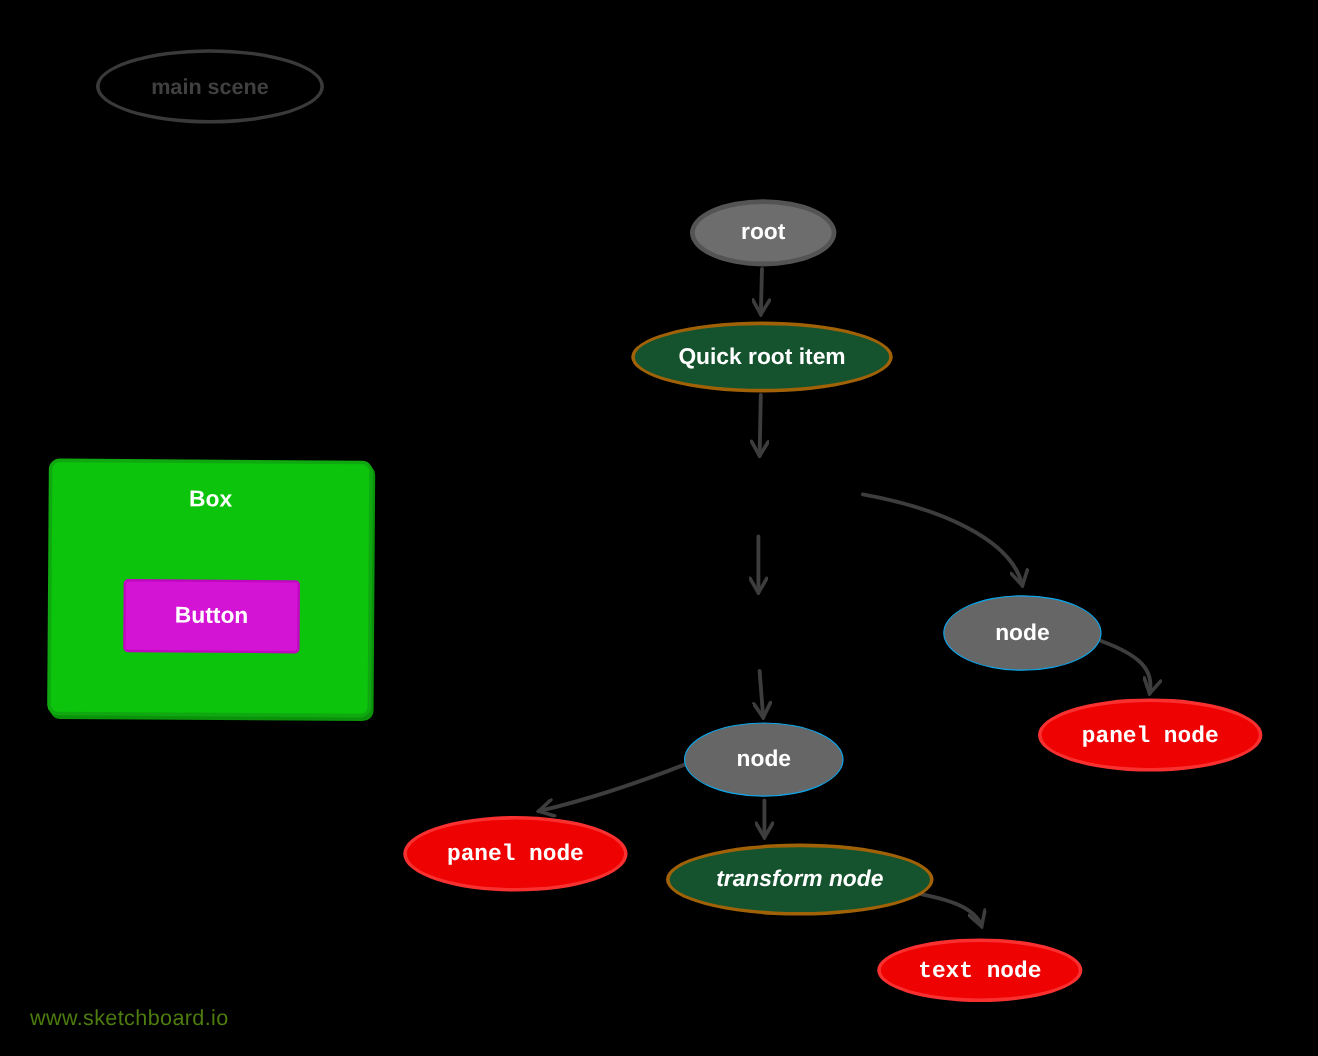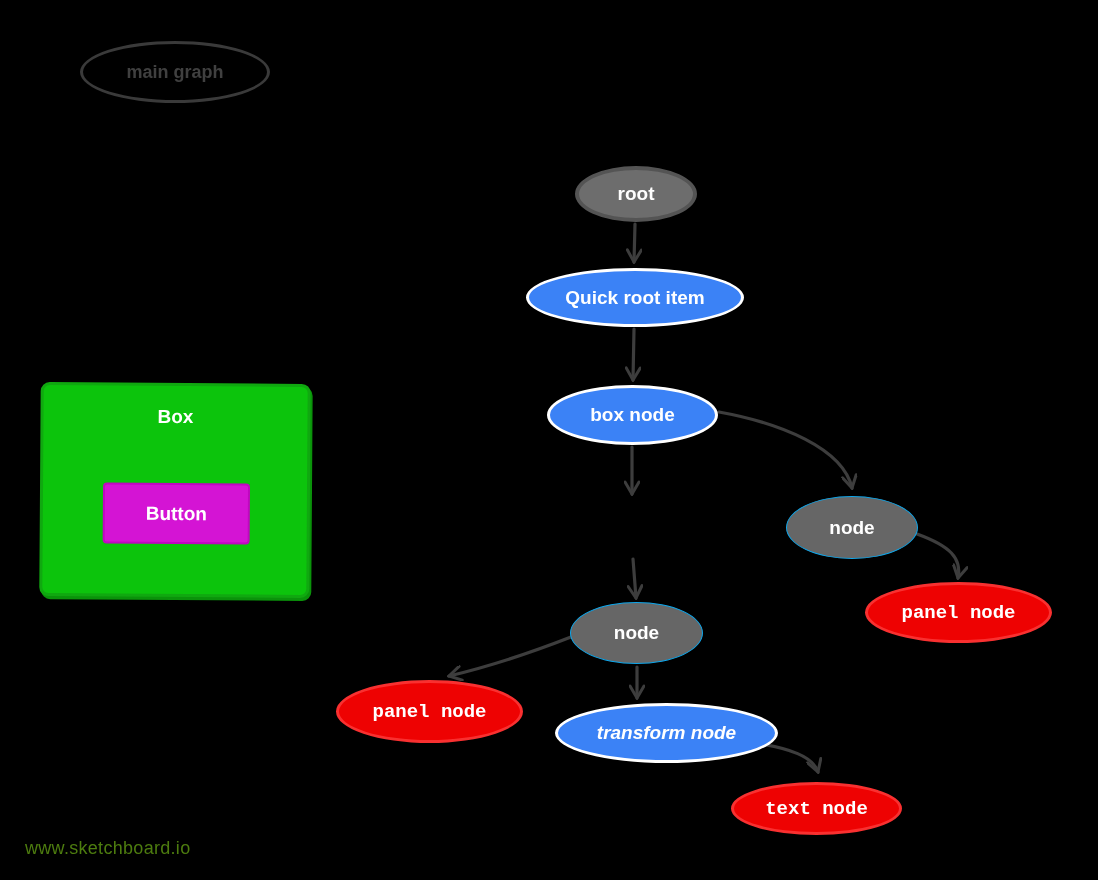--- a/index.html
+++ b/index.html
@@ -29,21 +29,21 @@
     align-items: center;
     justify-content: center;
     border-radius: 50%;
     color: #fff;
     font-weight: bold;
     font-size: 19px;
     text-align: right;
     box-sizing: border-box;
     white-space: nowrap;
   }
-  .n-blue  { background: #3b82f6; border: 3px solid #ffffff; }
+  .n-blue  { background: #14532d; border: 3px solid #a16207; }
   .n-red   { background: #ee0202; border: 3px solid #f93030; font-family: Liberation Mono, monospace; }
   .n-gray  { background: #666666; border: 1px solid #0ea5e9; }
   .n-root  { background: #6d6d6d; border: 4px solid #545454; }
   .lane-ellipse {
     position: absolute;
     display: flex;
     align-items: center;
     justify-content: center;
     border-radius: 50%;
     border: 3px solid #3a3a3a;
@@ -127,38 +127,35 @@
     <path class="edge" d="M 632 447 L 632 494" marker-end="url(#arrowhead)"></path>
     <path class="edge" d="M 719 412 C 780 423, 843 448, 852 488" marker-end="url(#arrowhead)"></path>
     <path class="edge" d="M 917 534 C 950 546, 962 558, 958 578" marker-end="url(#arrowhead)"></path>
     <path class="edge" d="M 633 559 L 636 598" marker-end="url(#arrowhead)"></path>
     <path class="edge" d="M 571 637 C 530 653, 483 668, 449 676" marker-end="url(#arrowhead)"></path>
     <path class="edge" d="M 637 667 L 637 698" marker-end="url(#arrowhead)"></path>
     <path class="edge" d="M 748 742 C 792 748, 813 757, 818 772" marker-end="url(#arrowhead)"></path>
   </svg>
 
   <div id="lane-main" class="lane-ellipse">
-    <span>main graph</span>
+    <span>main scene</span>
   </div>
 
   <div id="green-box">
     <div class="box-title">Box</div>
     <div id="magenta-button">
       <span>Button</span>
     </div>
   </div>
 
   <div id="node-root" class="node n-root">
     <span>root</span>
   </div>
   <div id="node-quick" class="node n-blue">
     <span>Quick root item</span>
-  </div>
-  <div id="node-box" class="node n-blue">
-    <span>box node</span>
   </div>
   <div id="node-right" class="node n-gray">
     <span>node</span>
   </div>
   <div id="node-panel-right" class="node n-red">
     <span>panel node</span>
   </div>
   <div id="node-lower" class="node n-gray">
     <span>node</span>
   </div>

